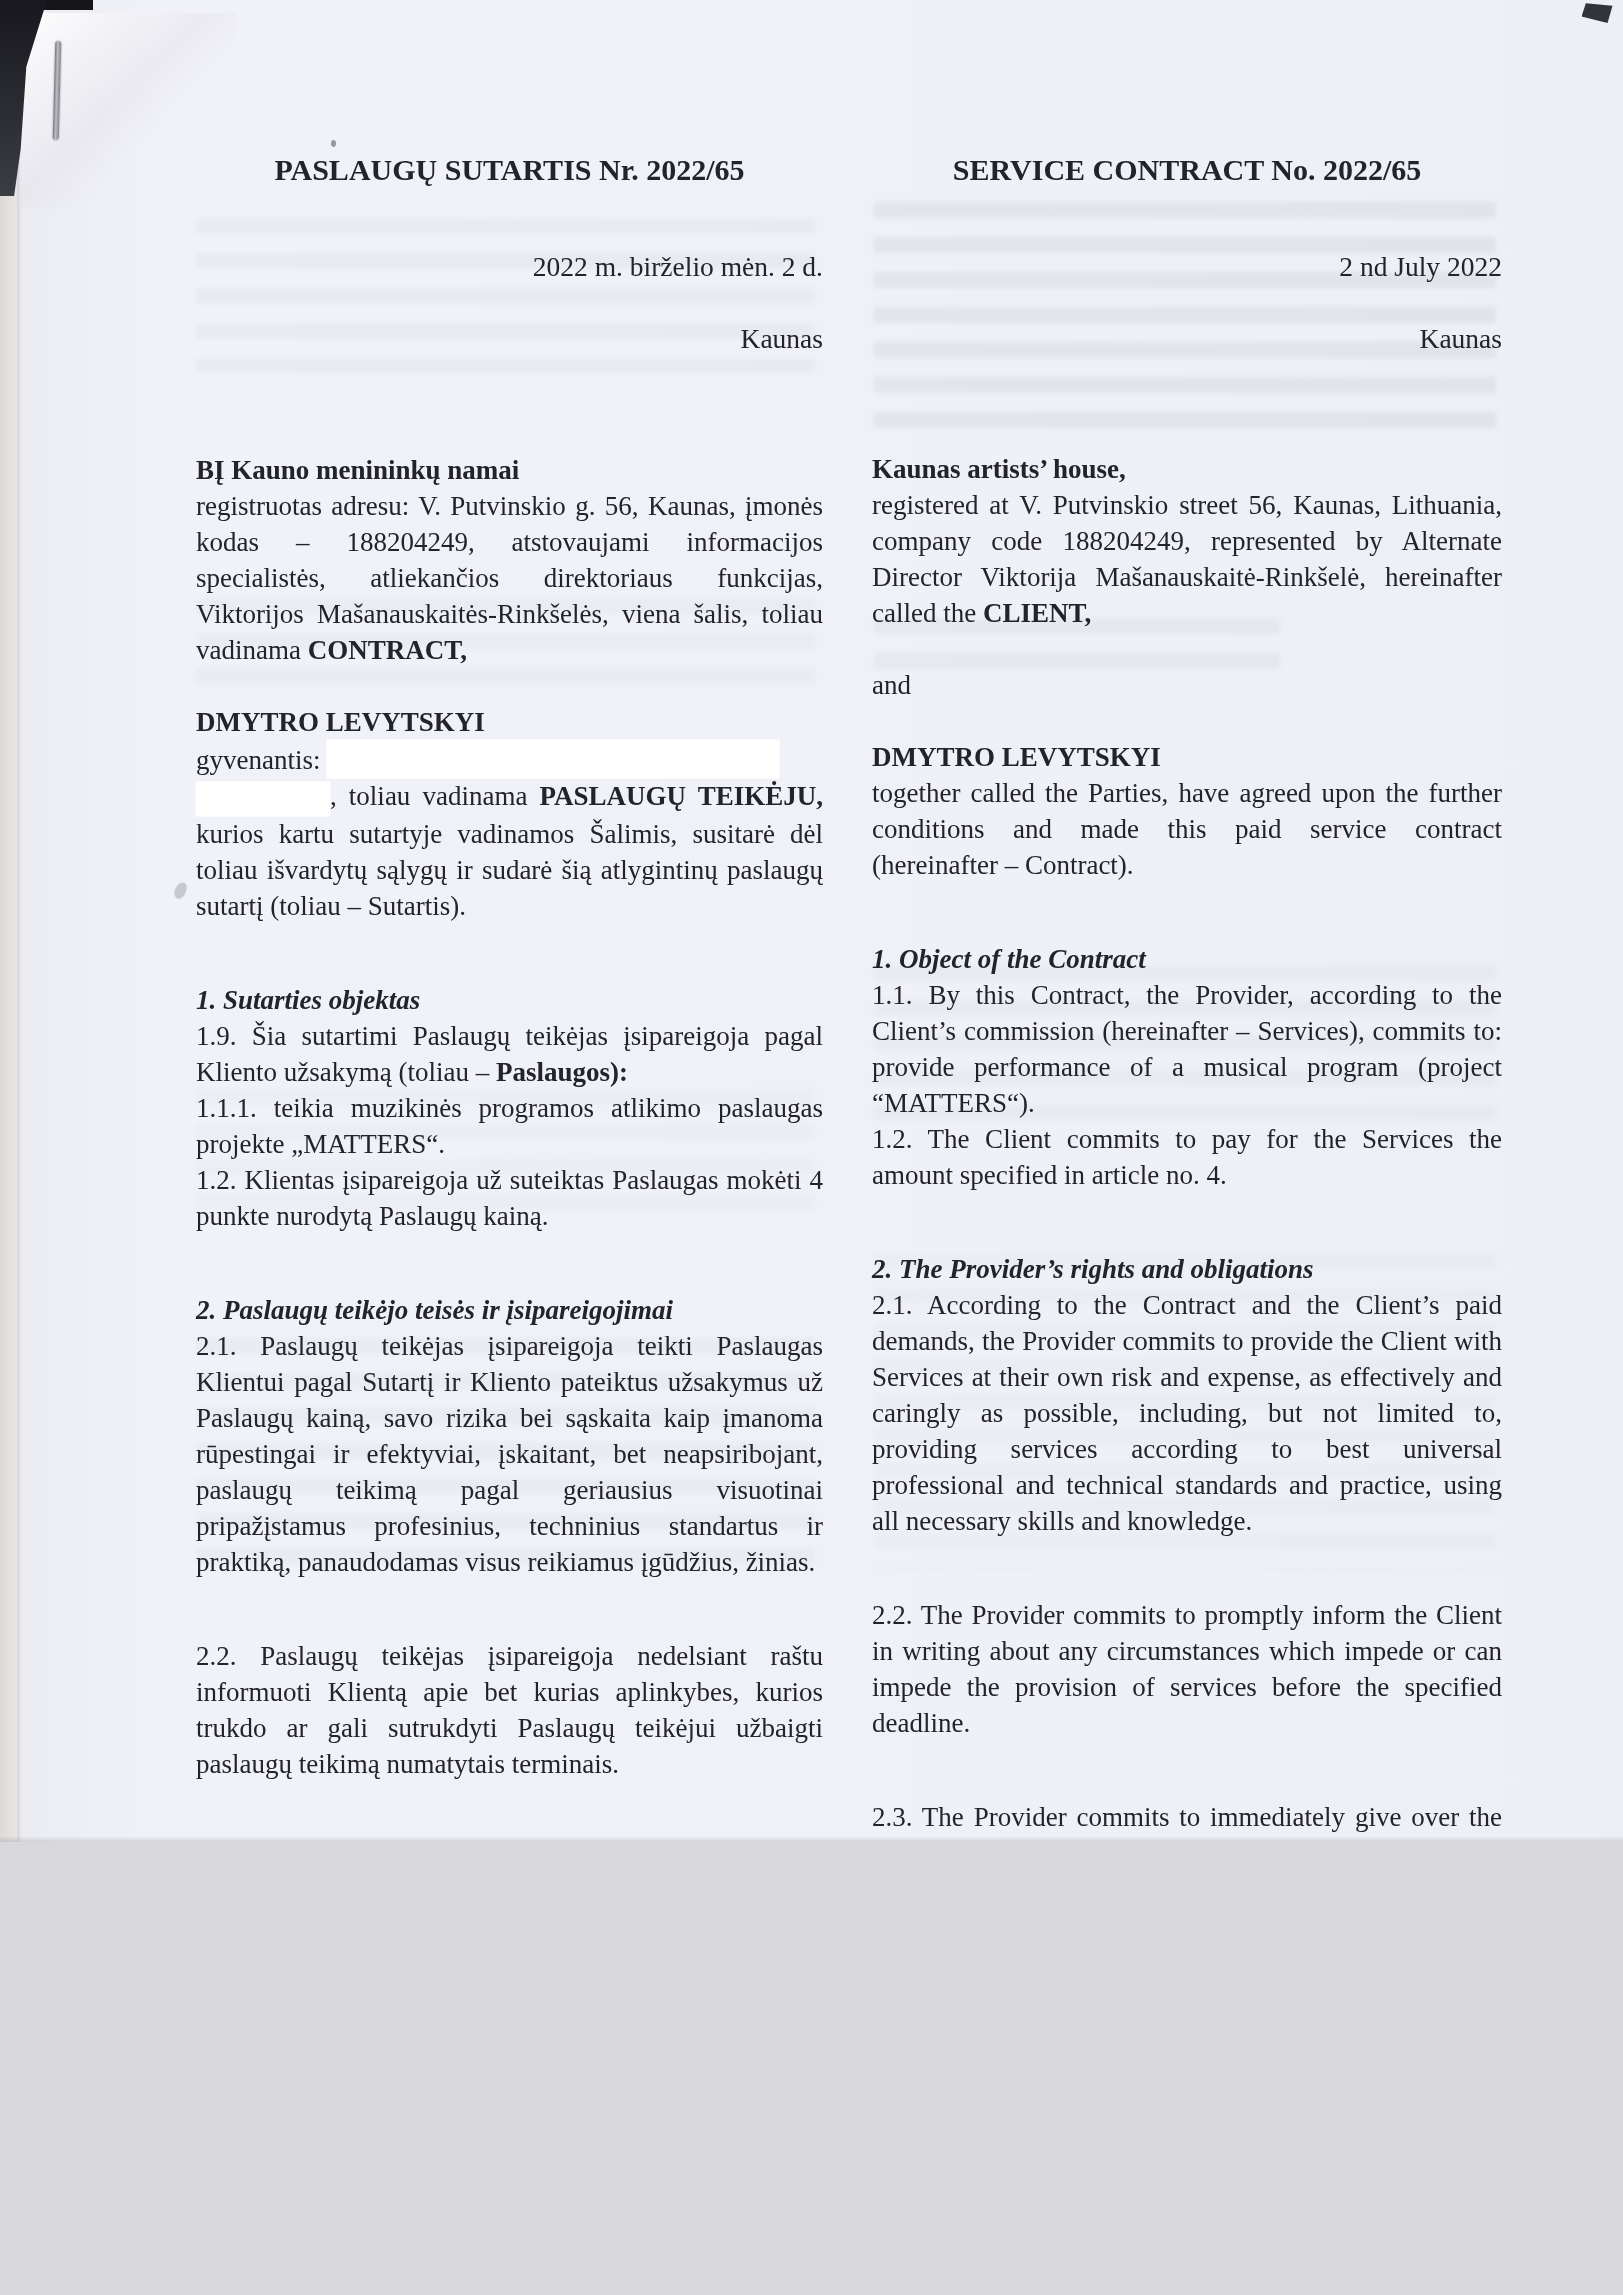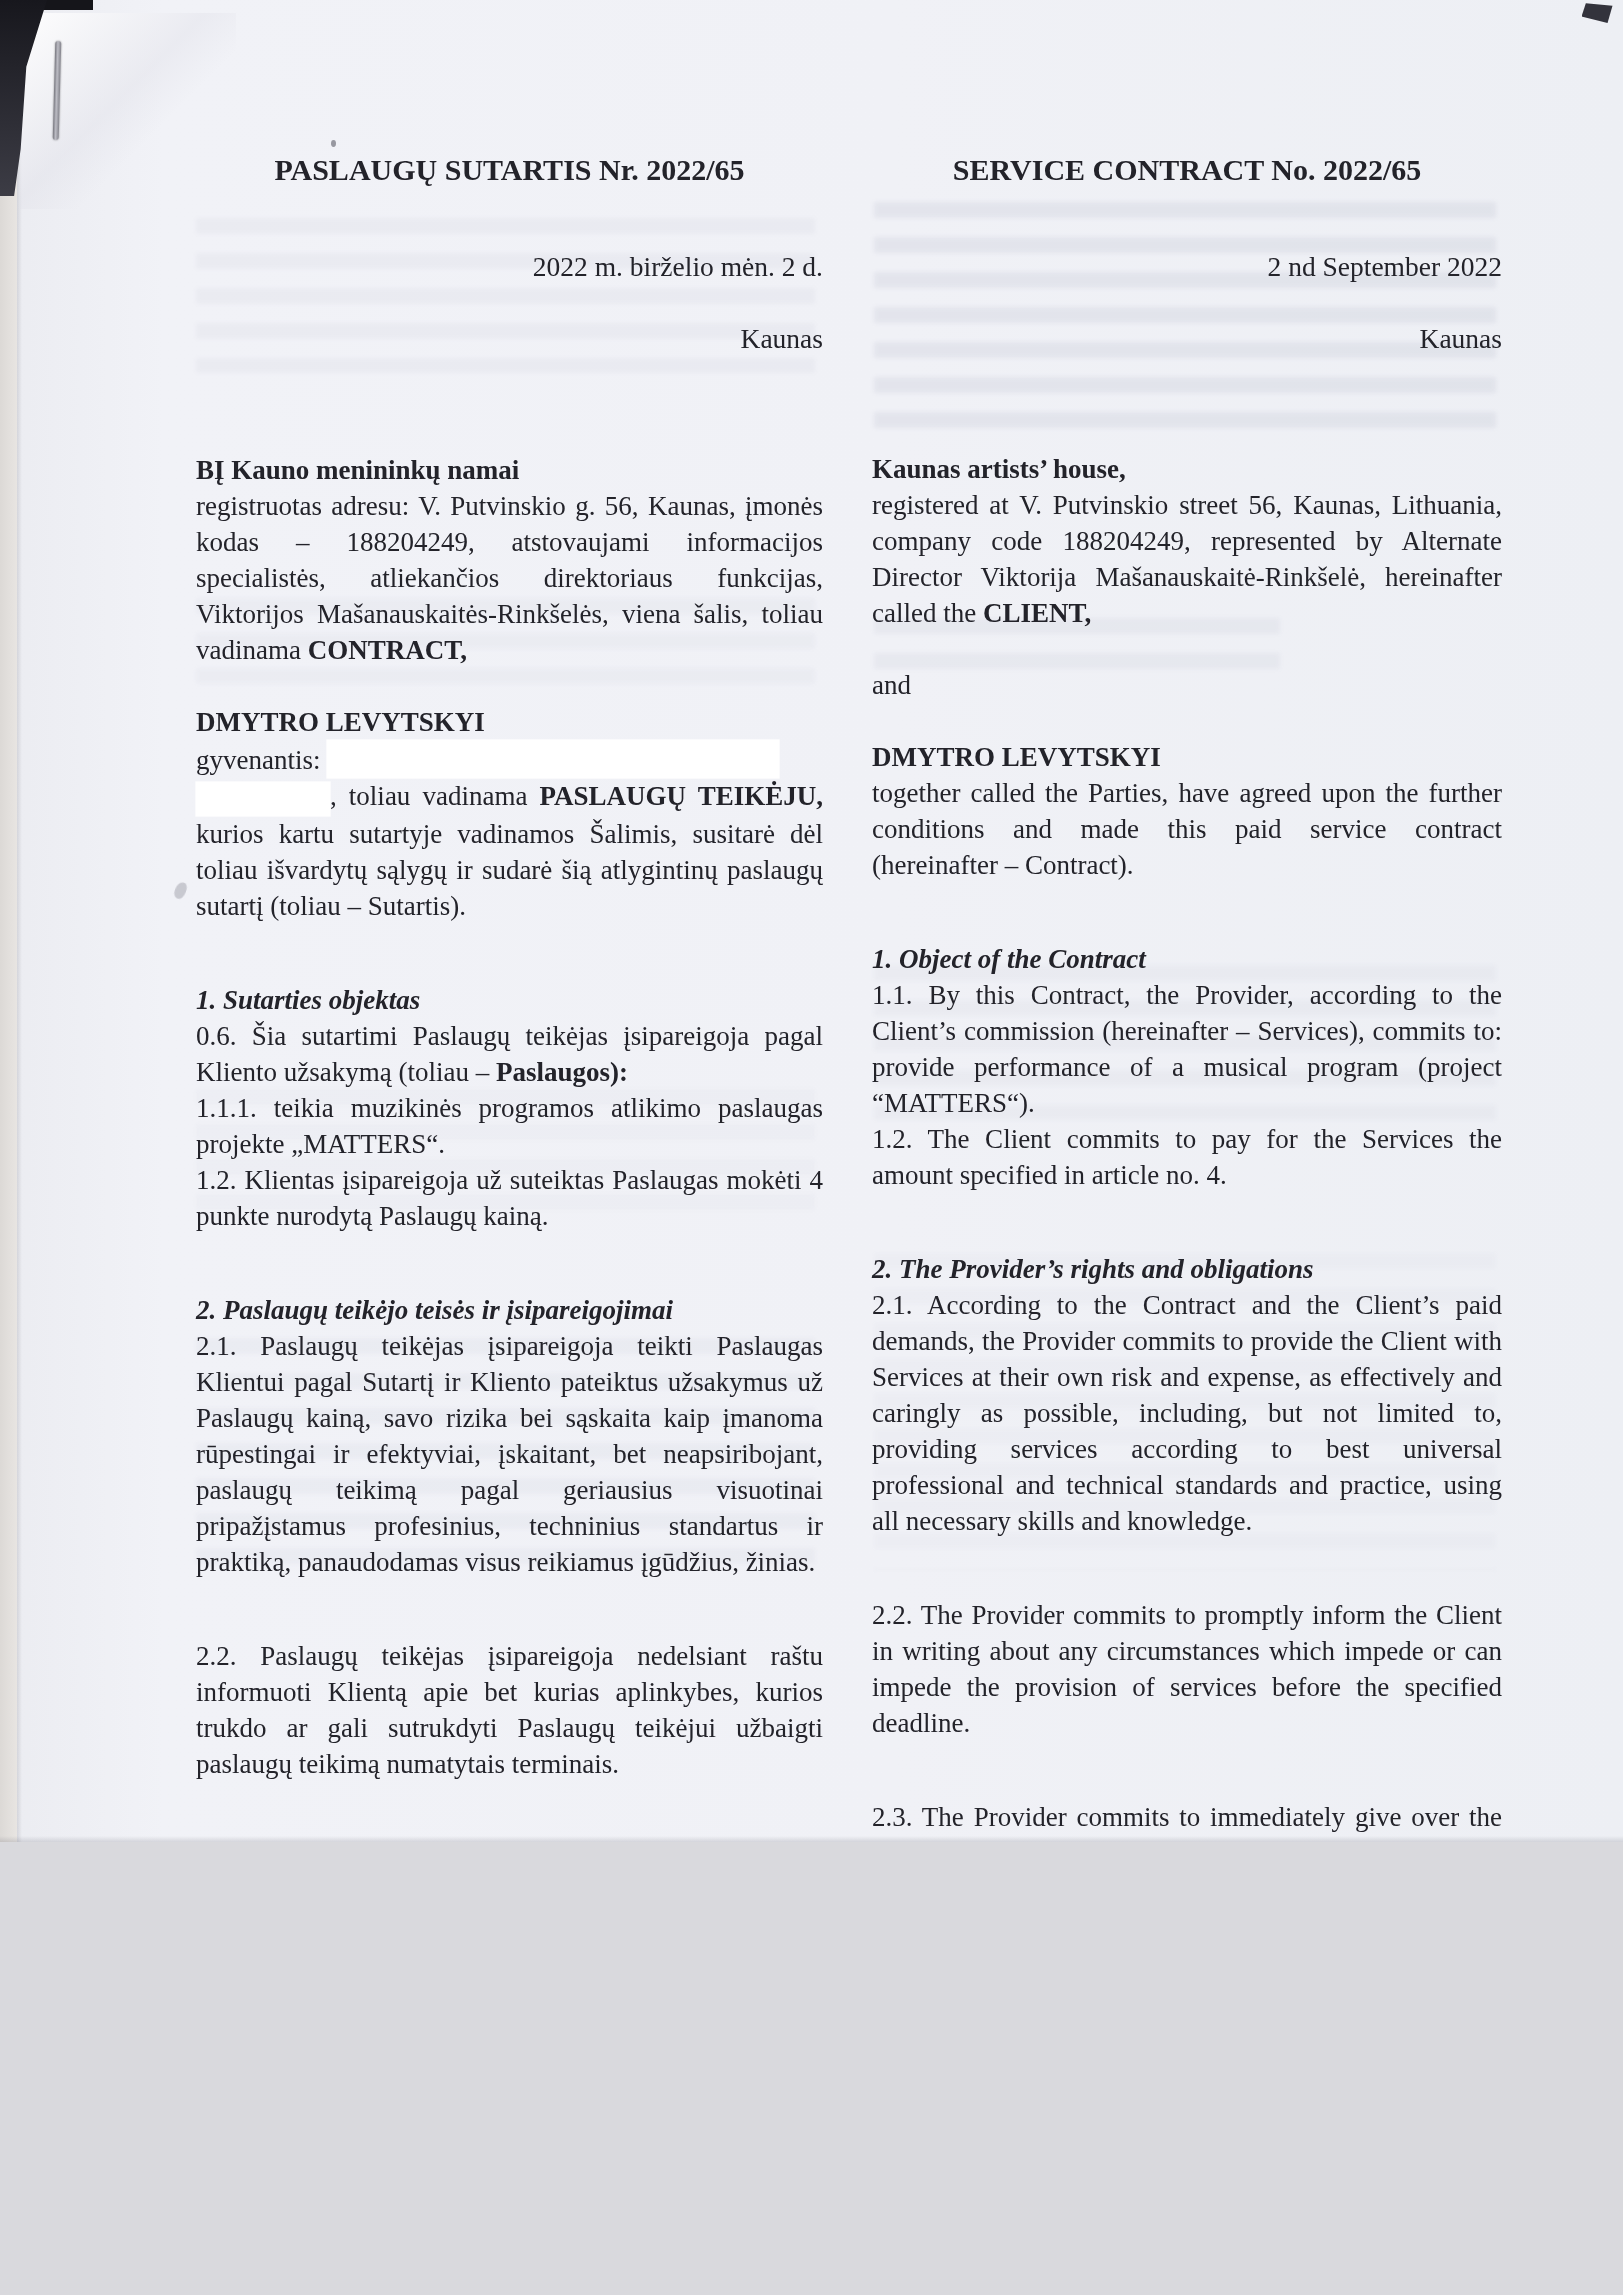--- a/index.html
+++ b/index.html
@@ -98,31 +98,31 @@
   <div class="ghost g6"></div>
   <div class="ghost g7"></div>
   <div class="ghost g8"></div>
   <div class="ghost g9"></div>
 
   <div class="hline hl t1">PASLAUGŲ SUTARTIS Nr. 2022/65</div>
   <div class="hsub hl t2">2022 m. birželio mėn. 2 d.</div>
   <div class="hsub hl t3">Kaunas</div>
 
   <div class="hline hr t1">SERVICE CONTRACT No. 2022/65</div>
-  <div class="hsub hr t2">2 nd September 2022</div>
+  <div class="hsub hr t2">2 nd July 2022</div>
   <div class="hsub hr t3">Kaunas</div>
 
   <div class="col col-left">
     <p class="b">BĮ Kauno menininkų namai</p>
     <p><span>registruotas adresu: V. Putvinskio g. 56, Kaunas, įmonės kodas – 188204249, atstovaujami informacijos specialistės, atliekančios direktoriaus funkcijas, Viktorijos Mašanauskaitės-Rinkšelės, viena šalis, toliau vadinama </span><span class="b">CONTRACT,</span></p>
     <p class="gap1 b">DMYTRO LEVYTSKYI</p>
     <p><span>gyvenantis:</span> <span class="redact redact-a"></span></p>
     <p><span class="redact redact-b"></span><span>, toliau vadinama </span><span class="b">PASLAUGŲ TEIKĖJU,</span><span> kurios kartu sutartyje vadinamos Šalimis, susitarė dėl toliau išvardytų sąlygų ir sudarė šią atlygintinų paslaugų sutartį (toliau – Sutartis).</span></p>
     <p class="bi gap15">1. Sutarties objektas</p>
-    <p><span>0.6. Šia sutartimi Paslaugų teikėjas įsipareigoja pagal Kliento užsakymą (toliau – </span><span class="b">Paslaugos):</span></p>
+    <p><span>1.9. Šia sutartimi Paslaugų teikėjas įsipareigoja pagal Kliento užsakymą (toliau – </span><span class="b">Paslaugos):</span></p>
     <p>1.1.1. teikia muzikinės programos atlikimo paslaugas projekte „MATTERS“.</p>
     <p>1.2. Klientas įsipareigoja už suteiktas Paslaugas mokėti 4 punkte nurodytą Paslaugų kainą.</p>
     <p class="bi gap15">2. Paslaugų teikėjo teisės ir įsipareigojimai</p>
     <p>2.1. Paslaugų teikėjas įsipareigoja teikti Paslaugas Klientui pagal Sutartį ir Kliento pateiktus užsakymus už Paslaugų kainą, savo rizika bei sąskaita kaip įmanoma rūpestingai ir efektyviai, įskaitant, bet neapsiribojant, paslaugų teikimą pagal geriausius visuotinai pripažįstamus profesinius, techninius standartus ir praktiką, panaudodamas visus reikiamus įgūdžius, žinias.</p>
     <p class="gap15">2.2. Paslaugų teikėjas įsipareigoja nedelsiant raštu informuoti Klientą apie bet kurias aplinkybes, kurios trukdo ar gali sutrukdyti Paslaugų teikėjui užbaigti paslaugų teikimą numatytais terminais.</p>
   </div>
 
   <div class="col col-right">
     <p class="b">Kaunas artists’ house,</p>
     <p><span>registered at V. Putvinskio street 56, Kaunas, Lithuania, company code 188204249, represented by Alternate Director Viktorija Mašanauskaitė-Rinkšelė, hereinafter called the </span><span class="b">CLIENT,</span></p>

